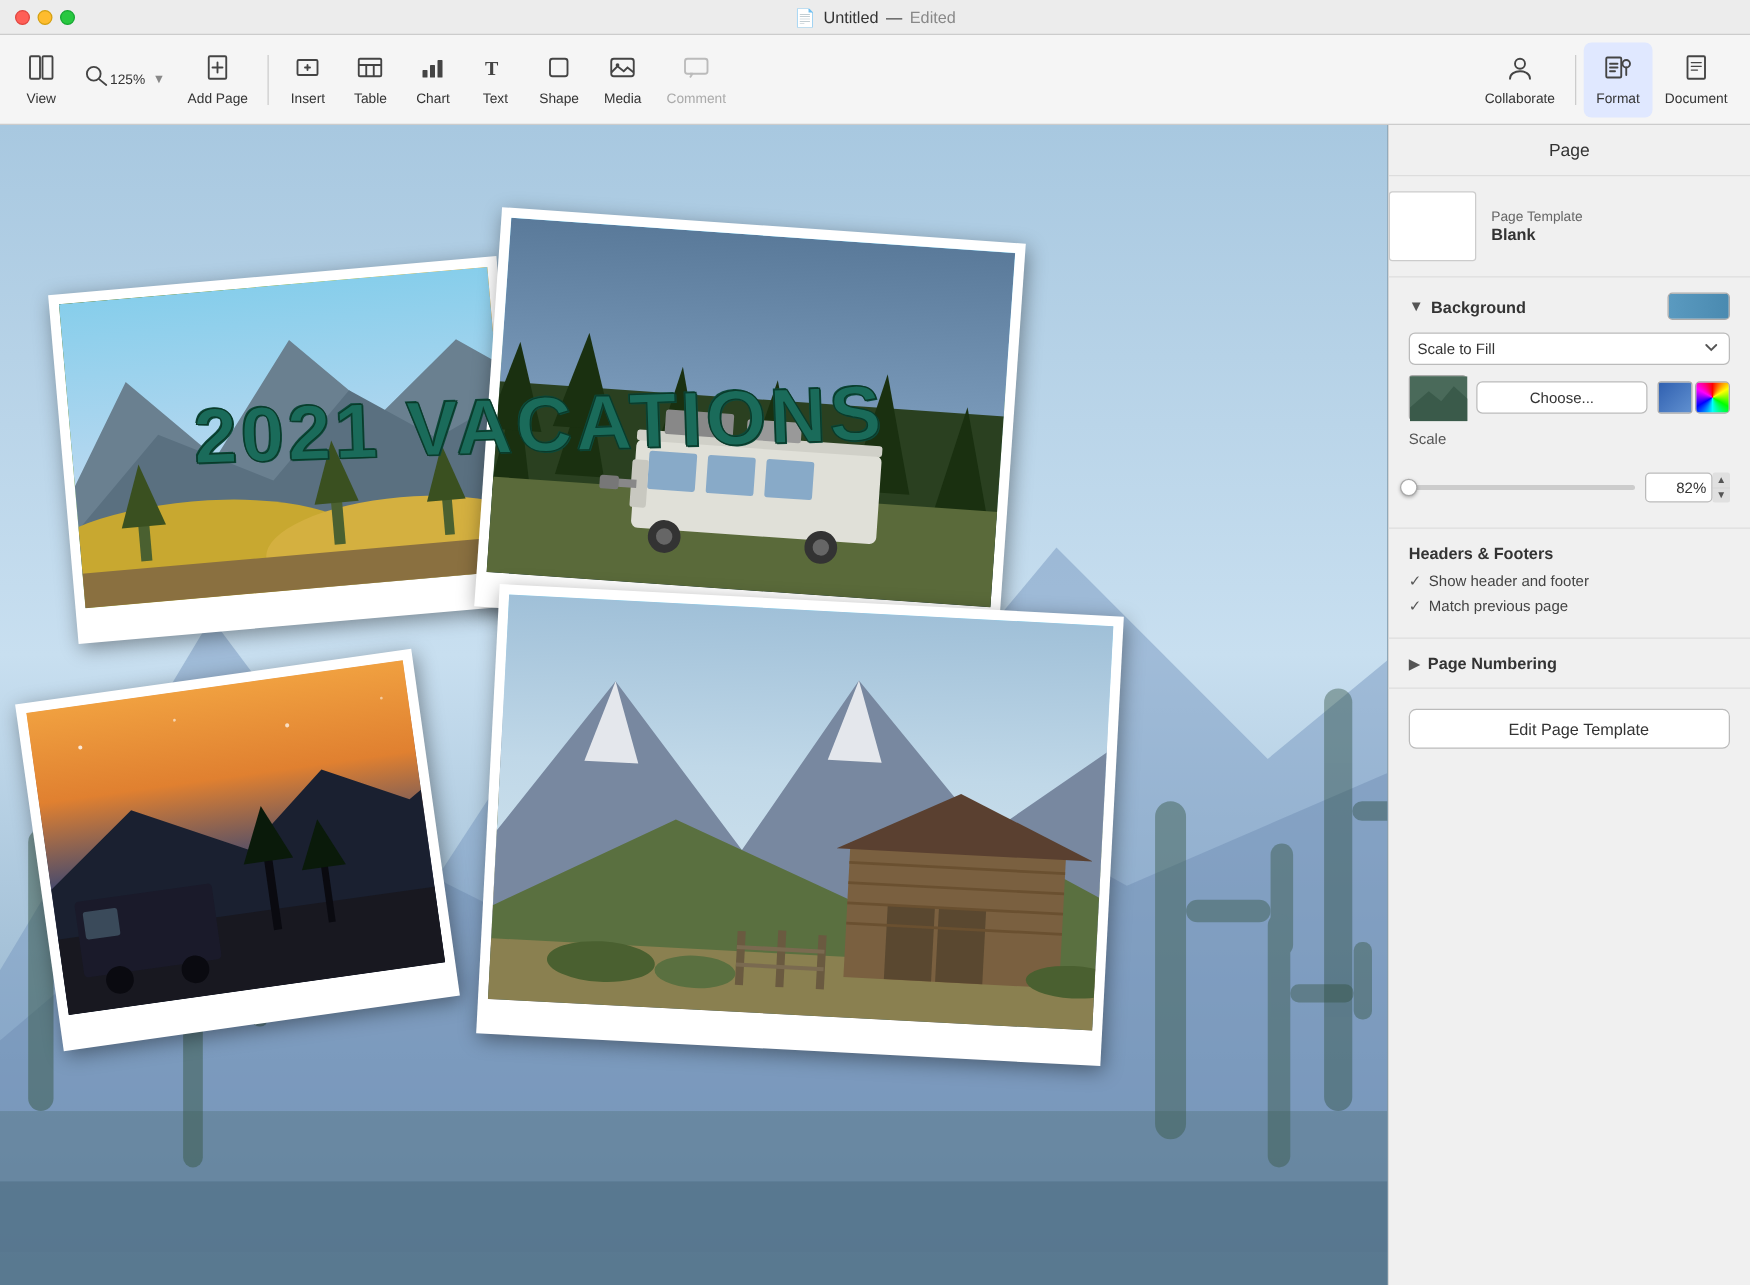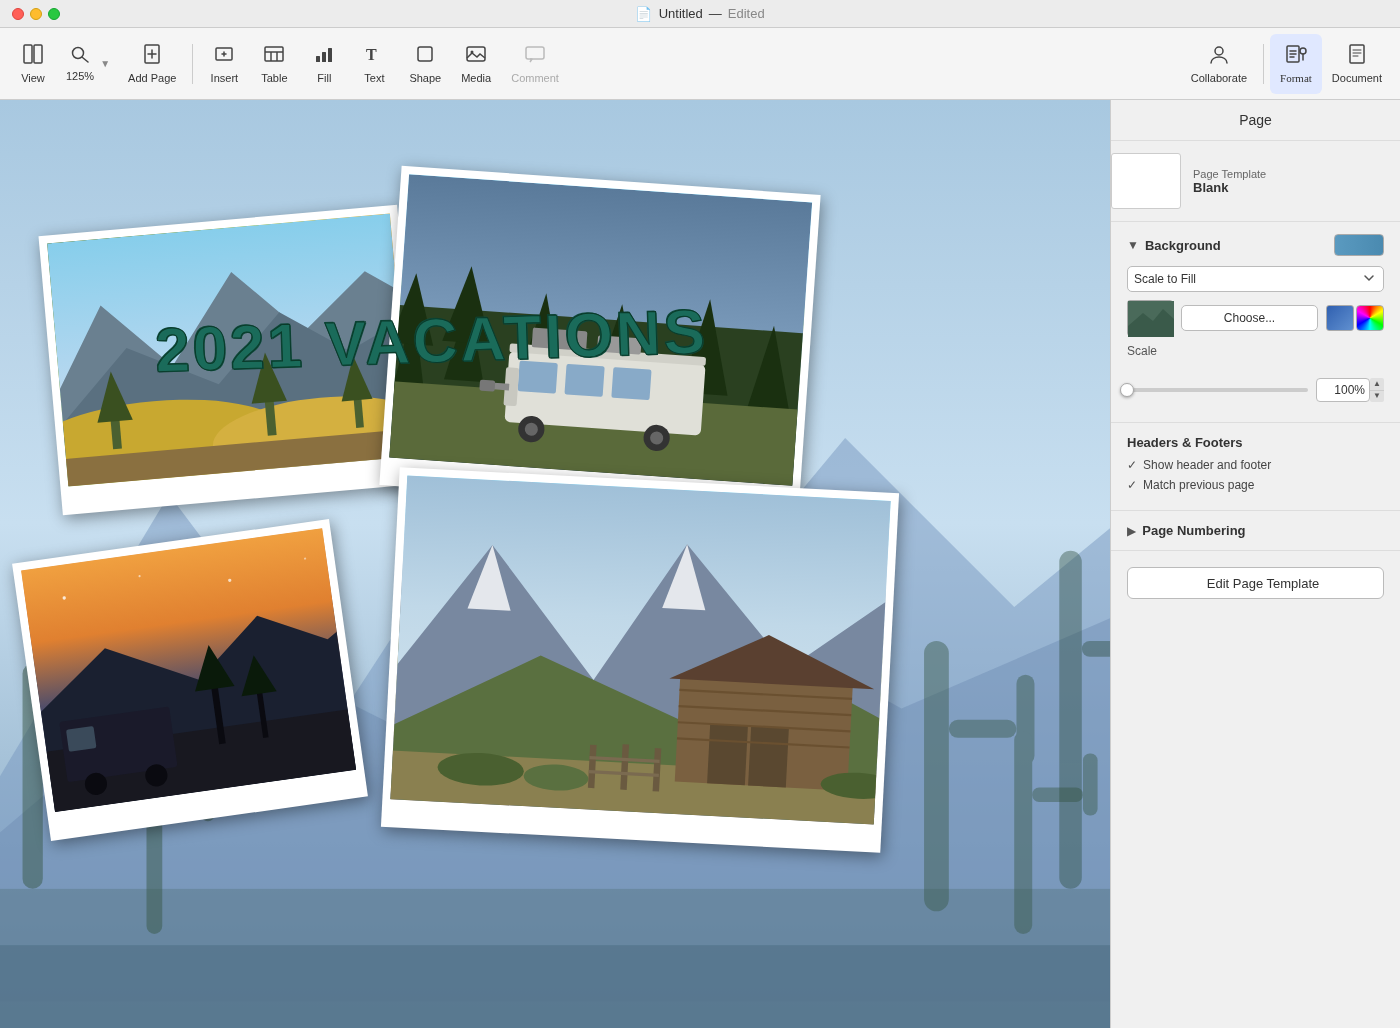--- a/index.html
+++ b/index.html
@@ -104,21 +104,21 @@
       gap: 4px;
       padding: 4px 8px;
       cursor: pointer;
       border-radius: 6px;
       height: 60px;
     }
     .zoom-control .icon { font-size: 18px; color: #444; margin-bottom: 2px; }
     .zoom-control .label { font-size: 11px; color: #333; }
     .zoom-btn-group {
       display: flex;
-      flex-direction: column;
+      flex-direction: row;
       align-items: center;
     }
 
     
     .main-content {
       display: flex;
       flex: 1;
       overflow: hidden;
     }
 
@@ -585,21 +585,21 @@
   </div>
 
   <div class="toolbar-item">
     <span class="icon">
       <svg width="22" height="22" viewBox="0 0 22 22" fill="none">
         <rect x="3" y="13" width="4" height="6" rx="0.5" fill="#444"></rect>
         <rect x="9" y="9" width="4" height="10" rx="0.5" fill="#444"></rect>
         <rect x="15" y="5" width="4" height="14" rx="0.5" fill="#444"></rect>
       </svg>
     </span>
-    <span class="label">Fill</span>
+    <span class="label">Chart</span>
   </div>
 
   <div class="toolbar-item">
     <span class="icon">
       <svg width="22" height="22" viewBox="0 0 22 22" fill="none">
         <text x="3" y="17" font-size="16" font-weight="bold" fill="#444" font-family="serif">T</text>
       </svg>
     </span>
     <span class="label">Text</span>
   </div>
@@ -641,21 +641,21 @@
       <svg width="22" height="22" viewBox="0 0 22 22" fill="none">
         <circle cx="11" cy="8" r="4" stroke="#444" stroke-width="1.5" fill="none"></circle>
         <path d="M3 20 C3 16 7 14 11 14 C15 14 19 16 19 20" stroke="#444" stroke-width="1.5" fill="none" stroke-linecap="round"></path>
       </svg>
     </span>
     <span class="label">Collaborate</span>
   </div>
 
   <div class="toolbar-separator"></div>
 
-  <div class="toolbar-item" style="background:#e0e8ff;font-family:Liberation Serif, serif;">
+  <div class="toolbar-item" style="background:#e0e8ff;">
     <span class="icon">
       <svg width="22" height="22" viewBox="0 0 22 22" fill="none">
         <rect x="2" y="3" width="12" height="16" rx="1" stroke="#444" stroke-width="1.5" fill="none"></rect>
         <line x1="5" y1="8" x2="11" y2="8" stroke="#444" stroke-width="1.5" stroke-linecap="round"></line>
         <line x1="5" y1="11" x2="11" y2="11" stroke="#444" stroke-width="1.5" stroke-linecap="round"></line>
         <line x1="5" y1="14" x2="9" y2="14" stroke="#444" stroke-width="1.5" stroke-linecap="round"></line>
         <circle cx="18" cy="8" r="3" stroke="#444" stroke-width="1.5" fill="none"></circle>
         <line x1="18" y1="11" x2="18" y2="17" stroke="#444" stroke-width="1.5" stroke-linecap="round"></line>
       </svg>
     </span>
@@ -941,21 +941,21 @@
       </div>
 
       <div class="scale-row">
         <div class="scale-label">Scale</div>
         <div class="scale-controls">
           <div class="slider-track">
             <div class="slider-thumb"></div>
           </div>
           <div style="display:flex;align-items:center;gap:0;">
             <div class="scale-value-input">
-              <span>100%</span>
+              <span>82%</span>
             </div>
             <div class="stepper">
               <button class="stepper-btn">▲</button>
               <button class="stepper-btn">▼</button>
             </div>
           </div>
         </div>
       </div>
     </div>
 

